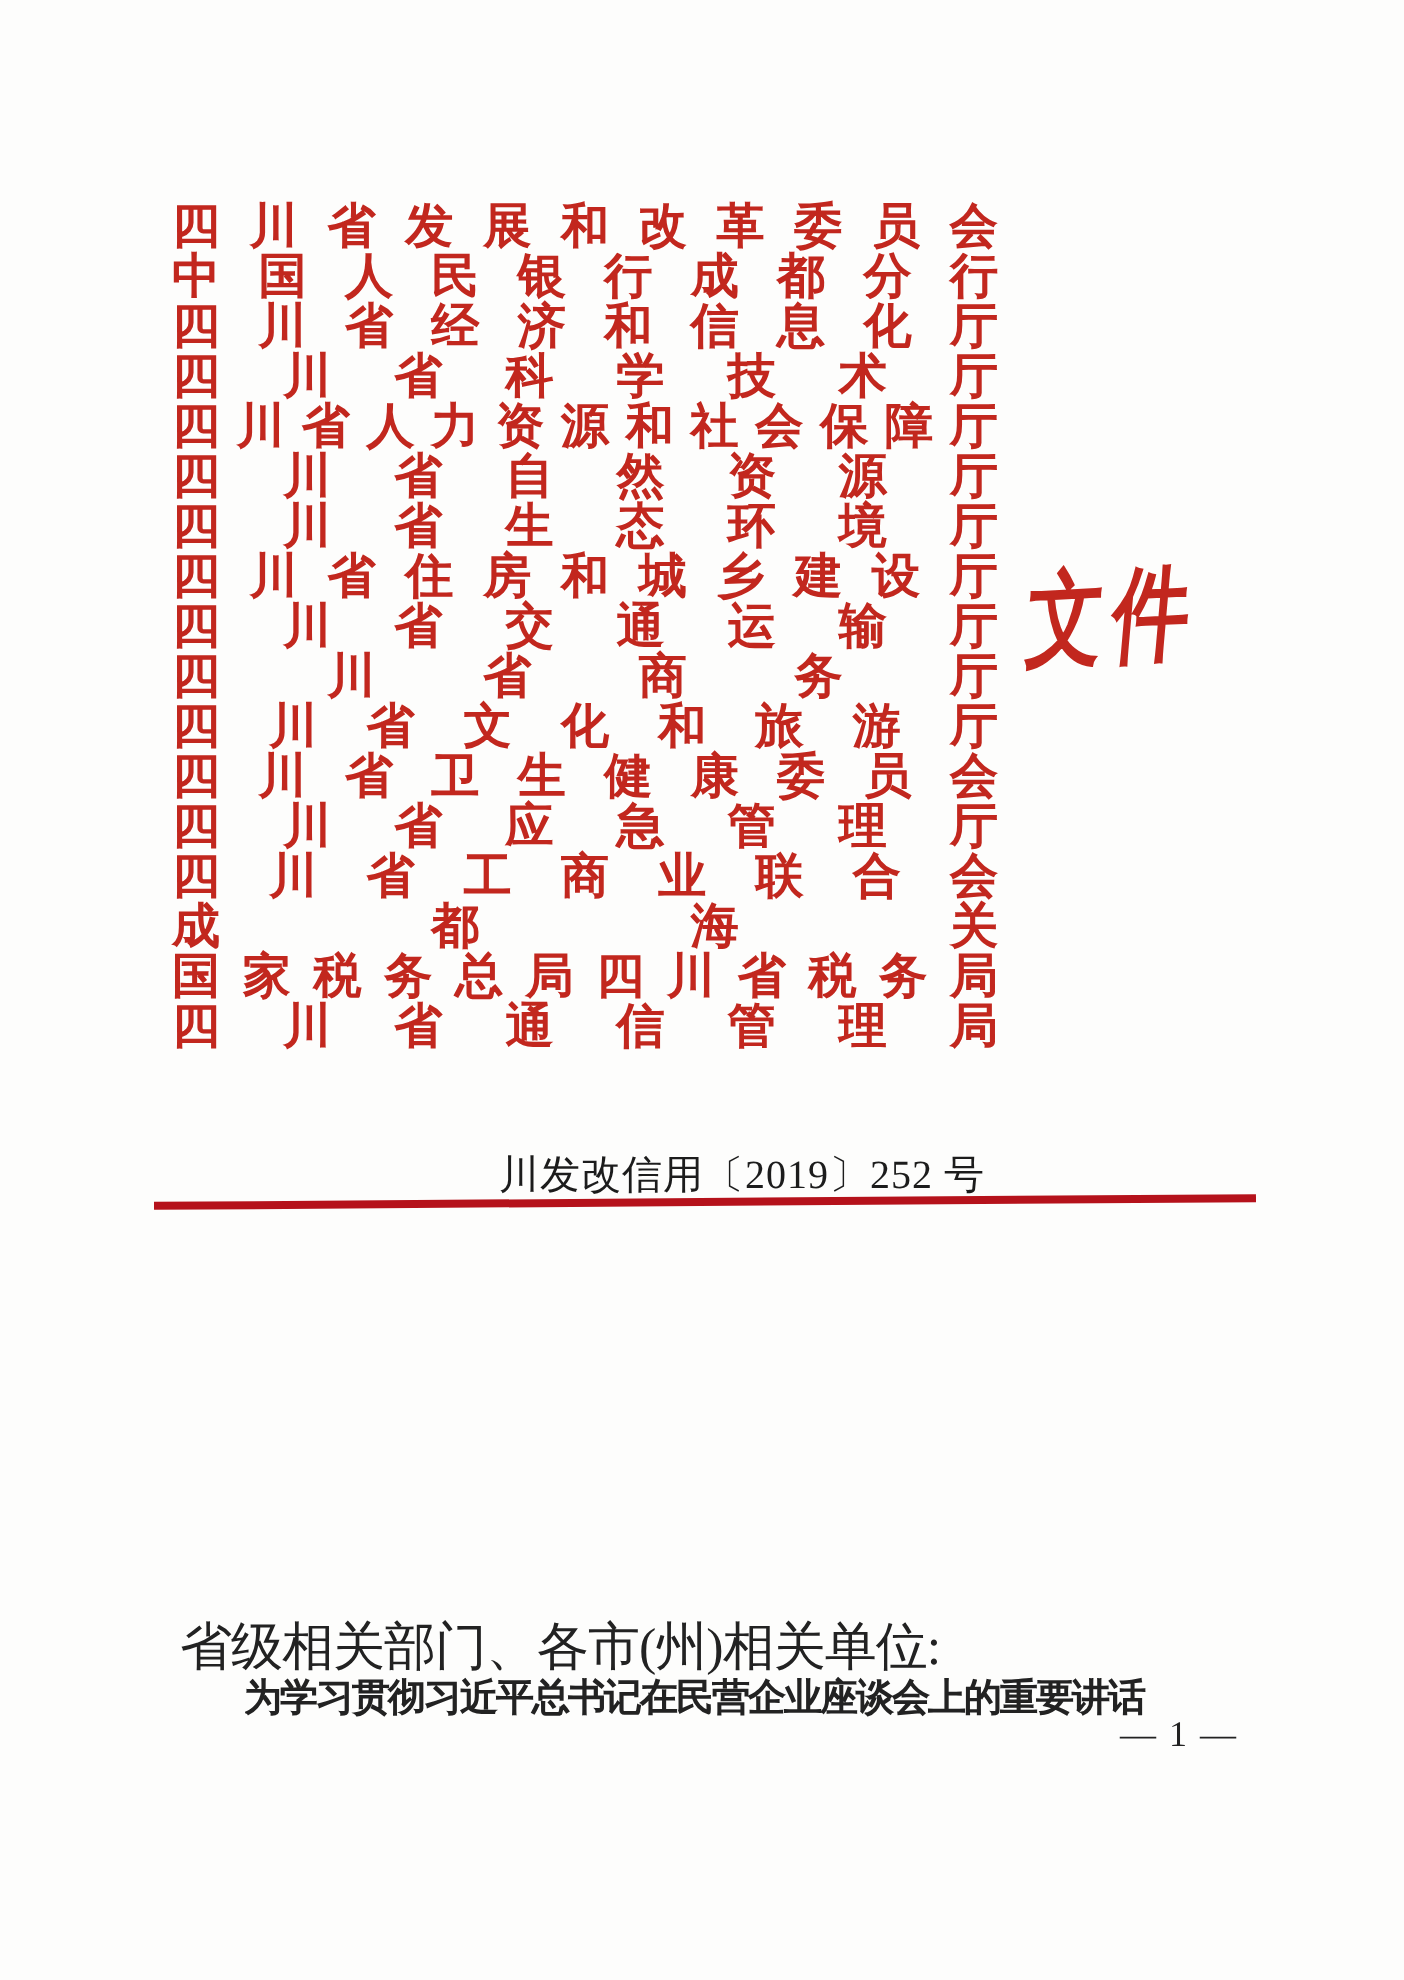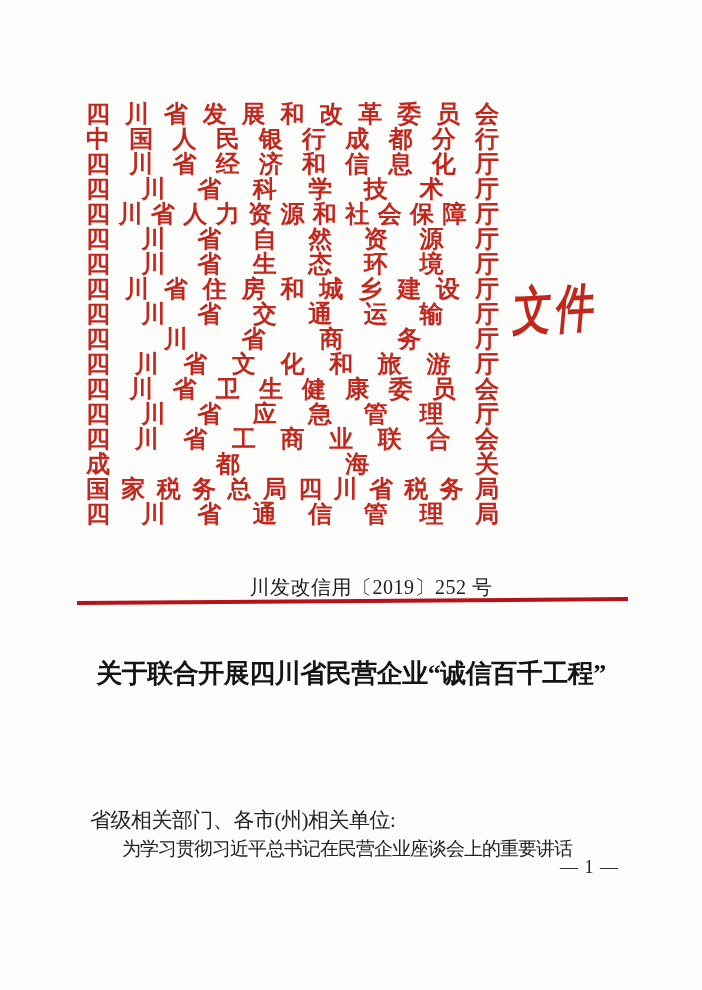--- a/index.html
+++ b/index.html
@@ -90,33 +90,34 @@
     letter-spacing: -0.5px;
     color: #141414;
   }
   .title-line { line-height: 35px; }
 
   
   .salutation {
     position: absolute;
     left: 90px;
     top: 806px;
-    font-size: 21px;
+    font-size: 26px;
     letter-spacing: -0.5px;
     color: #222222;
     white-space: nowrap;
   }
   .body-line {
     position: absolute;
     left: 122px;
     top: 836px;
     font-size: 19px;
     letter-spacing: -1px;
     color: #222222;
     white-space: nowrap;
+    font-weight: bold;
   }
   .page-number {
     position: absolute;
     left: 560px;
     top: 857px;
     font-size: 18px;
     letter-spacing: 1px;
     color: #222222;
     white-space: nowrap;
   }
@@ -316,21 +317,20 @@
       </div>
     </div>
 
   <div class="doc-type">文件</div>
 
   <div class="doc-number">川发改信用〔2019〕252 号</div>
 
   <div class="red-line"></div>
 
   <div class="title-block" id="title-block">
-      <div class="title-line">关于联合开展四川省民营企业“诚信百千工程”</div>
     </div>
 
   <div class="salutation">省级相关部门、各市(州)相关单位:</div>
 
   <div class="body-line">为学习贯彻习近平总书记在民营企业座谈会上的重要讲话</div>
 
   <div class="page-number">— 1 —</div>
 
 </div>
 

